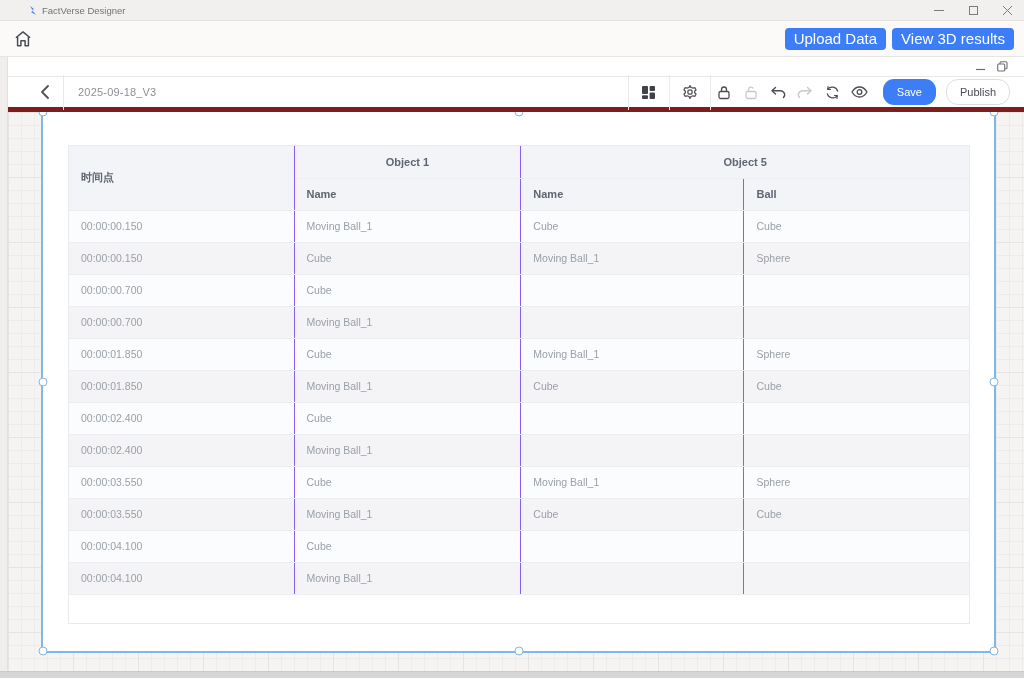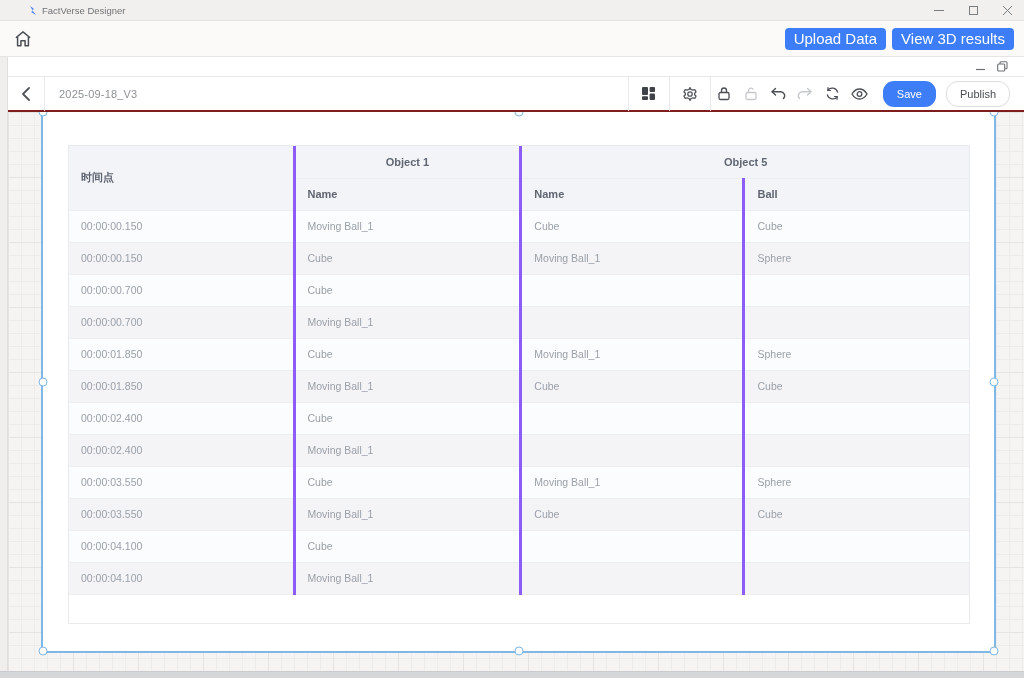--- a/index.html
+++ b/index.html
@@ -40,21 +40,21 @@
   .doc-window{ position:absolute; left:8px; top:0; right:0; height:614px;
     background:#fff; border-top-left-radius:8px; }
   .doc-chrome{
     height:20px; display:flex; align-items:center; justify-content:flex-end;
     gap:12px; padding-right:16px; border-bottom:1px solid #e9e8e7;
   }
   .chrome-glyph{ color:#6d7074; display:flex; align-items:center; }
 
   .doc-toolbar{
     height:35px; display:flex; align-items:center; justify-content:space-between;
-    border-bottom:2px solid #7f1d1d; background:#fff; position:relative; z-index:6;
+    border-bottom:5px solid #7f1d1d; background:#fff; position:relative; z-index:6;padding-left:19px;
   }
   .doc-toolbar-left{ display:flex; align-items:center; height:100%; }
   .back-btn{ width:36px; height:100%; display:flex; align-items:center; justify-content:center; }
   .vdiv{ width:1px; height:35px; background:#e9e9e8; }
   .version-label{ font-size:11px; color:#8d9096; padding-left:14px; letter-spacing:.2px; }
   .doc-toolbar-right{ display:flex; align-items:center; height:100%; }
   .tool-btn{ width:40px; height:100%; display:flex; align-items:center; justify-content:center; }
   .tool-btn.narrow{ width:27px; }
   .save-btn{
     background:#3d7ef8; color:#fff; border:none; border-radius:11px;
@@ -99,21 +99,21 @@
   .panel-title{
     text-align:center; font-size:13.5px; font-weight:bold; color:#17181a; padding-top:9px;
   }
 
   
   .ctable-wrap{ position:absolute; left:25px; top:33px; width:902px; height:479px;
     border:1px solid #e8eaed; background:#fff; }
   table.ctable{ width:100%; border-collapse:collapse; table-layout:fixed; }
   .ctable th, .ctable td{
     height:32px; padding:0 12px; font-weight:normal; text-align:left;
-    border-right:3px solid #8b5cf6; border-bottom:1px solid #edeef2;
+    border-right:1px solid #8b5cf6; border-bottom:1px solid #edeef2;
     overflow:hidden; white-space:nowrap;
   }
   .ctable th{ background:#f3f4f7; color:#5f6672; font-size:11px; font-weight:bold; }
   .ctable th.group{ text-align:center; }
   .ctable td{ color:#9aa0a9; font-size:10.5px; }
   .ctable tr:nth-child(odd) td{ background:#fbfcfd; }
   .ctable tr:nth-child(even) td{ background:#f4f4f6; }
   .ctable th:last-child, .ctable td:last-child{ border-right:none; }
 
   svg{ display:block; }

